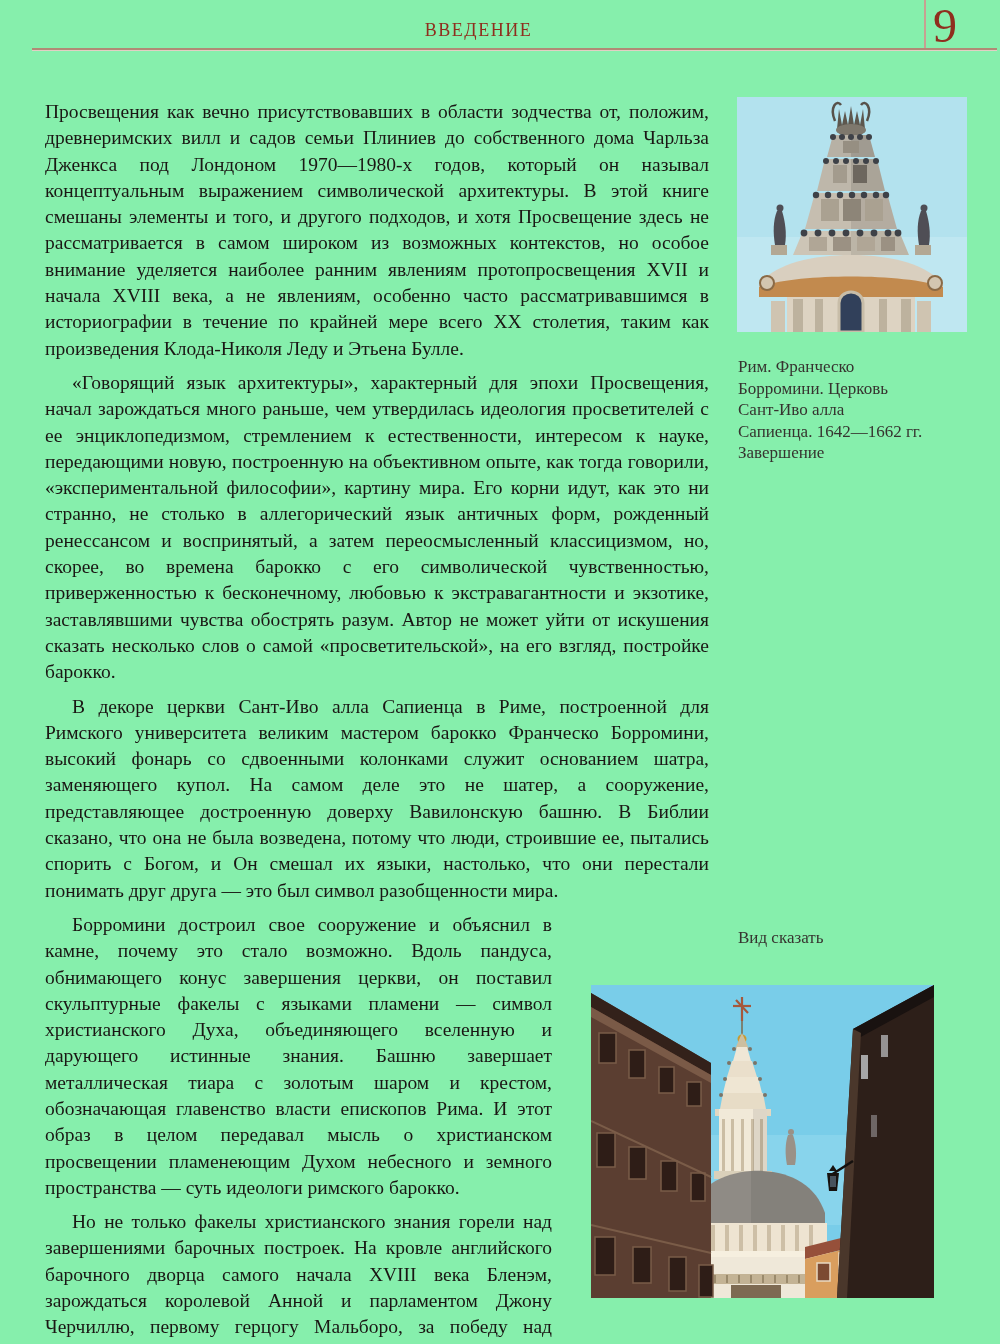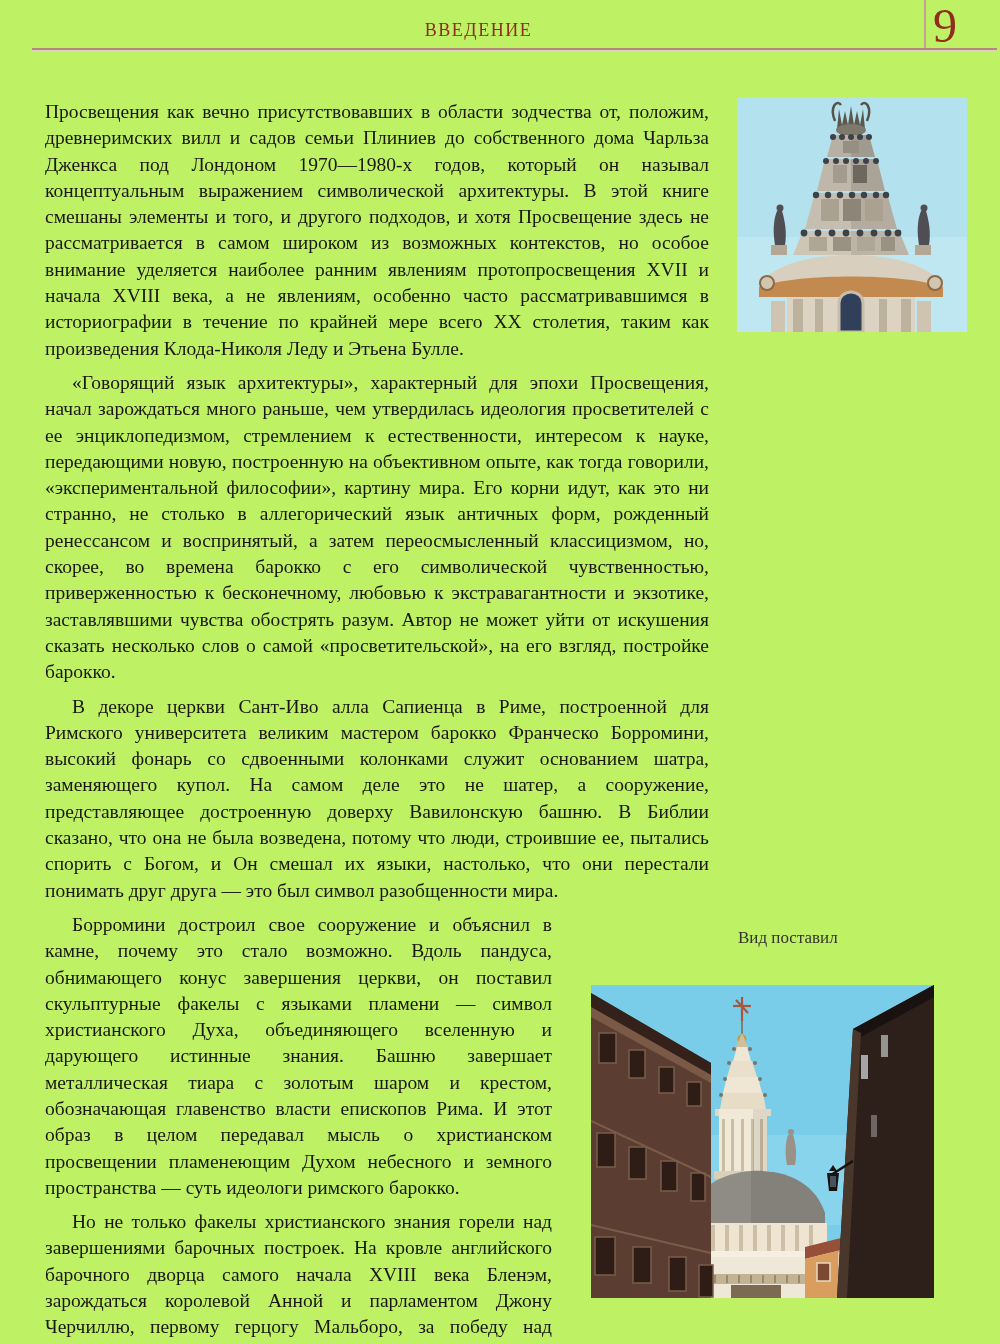--- a/index.html
+++ b/index.html
@@ -1,16 +1,16 @@
 <!DOCTYPE html>
 <html><head>
 <meta charset="utf-8">
 <style>
   html,body{margin:0;padding:0;background:#ffffff}
-  .page{position:relative;width:1000px;height:1344px;background:#bef264;overflow:hidden;
+  .page{position:relative;width:1000px;height:1344px;background:#86efac;overflow:hidden;
         font-family:"Liberation Serif",serif;}
 
   
   .running-head{position:absolute;left:32px;width:893px;top:20px;text-align:center;
       font-size:18px;letter-spacing:1.5px;color:#8f2e1e;}
   .rule-h{position:absolute;left:32px;right:3px;top:48px;height:2px;background:#b18a75;
       border-bottom:1px solid #e2cfc4;}
   .rule-v{position:absolute;left:924px;top:0;width:2px;height:48px;background:#c7a091;}
   .page-number{position:absolute;left:933px;top:2px;font-size:48px;line-height:48px;color:#8f2e1e;}
 
@@ -126,21 +126,26 @@
         <rect x="180" y="204" width="14" height="31" fill="#cfc4b1"></rect>
         <rect x="56" y="202" width="10" height="33" fill="#bdb29e"></rect>
         <rect x="78" y="202" width="8" height="33" fill="#bdb29e"></rect>
         <rect x="142" y="202" width="8" height="33" fill="#bdb29e"></rect>
         <rect x="164" y="202" width="10" height="33" fill="#bdb29e"></rect>
         <path d="M102,206 a12,11 0 0 1 24,0 L126,235 L102,235 Z" fill="#31405a" stroke="#c8bda8" stroke-width="3"></path>
       </g>
     </svg>
   </figure>
 
-  <figcaption class="caption cap-bottom">Вид поставил</figcaption>
+  <figcaption class="caption cap-top">Рим. Франческо
+Борромини. Церковь
+Сант-Иво алла
+Сапиенца. 1642—1662 гг.
+Завершение</figcaption>
+  <figcaption class="caption cap-bottom">Вид сказать</figcaption>
 
   <figure class="fig fig-bottom">
     <svg width="343" height="313" viewBox="0 0 343 313">
       <rect width="343" height="313" fill="#79cde9"></rect>
       <rect y="150" width="343" height="90" fill="#8fd7ec" opacity="0.7"></rect>
       <g>
         <g stroke="#a5583b" stroke-width="2.2" fill="none">
           <path d="M151,12 L151,36"></path>
             <path d="M142,21 L160,21"></path>
             <path d="M145,15 L157,28"></path>

